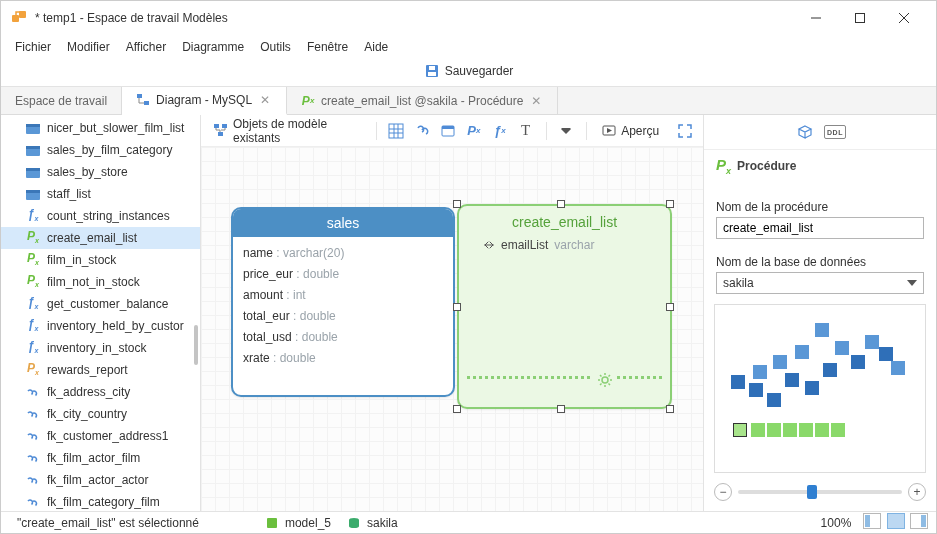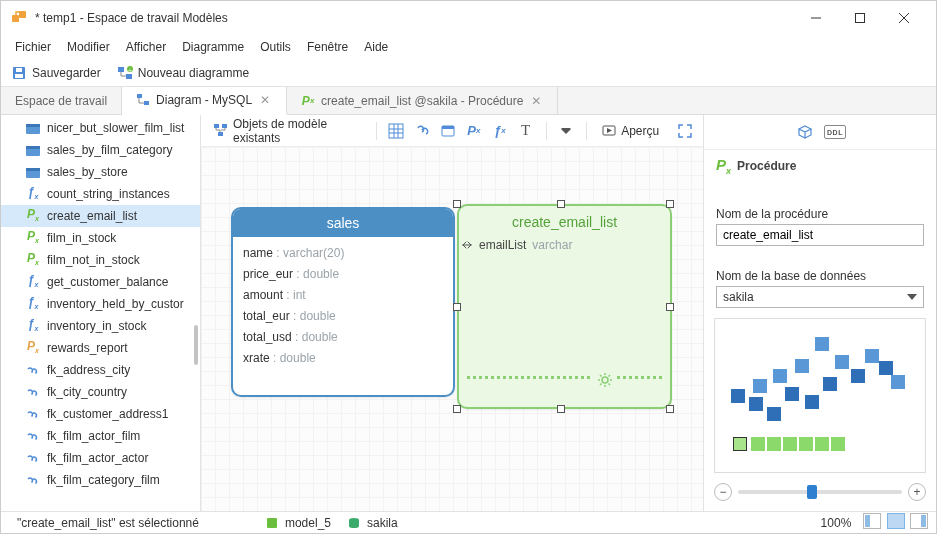--- a/index.html
+++ b/index.html
@@ -4,21 +4,21 @@
 <style>
   * { box-sizing: border-box; }
   body { margin:0; font-family: "Segoe UI", Tahoma, sans-serif; font-size:12px; color:#333; background:#fff; width:937px; height:534px; overflow:hidden; display:flex; flex-direction:column; border:1px solid #ccc;}
   .titlebar { height:34px; display:flex; align-items:center; padding:0 10px; }
   .titlebar .app-icon { width:18px; height:18px; margin-right:6px; display:flex; align-items:center; justify-content:center; }
   .titlebar .title { flex:1; font-size:12px; color:#333; }
   .titlebar .winbtns { display:flex; gap:0; }
   .winbtn { width:44px; height:30px; display:flex; align-items:center; justify-content:center; color:#333; }
   .menubar { height:24px; display:flex; align-items:center; padding:0 6px; gap:0; border-bottom:0; }
   .menubar .menuitem { padding:2px 8px; cursor:default; }
-  .toolbar { height:28px; display:flex; align-items:center; padding:2px 6px; gap:8px; border-bottom:1px solid #e3e3e3; }
+  .toolbar { height:28px; display:flex; align-items:center; padding:2px 6px; gap:8px; border-bottom:1px solid #e3e3e3;flex-direction:column; }
   .toolbtn { display:flex; align-items:center; gap:5px; padding:2px 4px; cursor:default; }
   .toolicon { width:16px; height:16px; display:flex; align-items:center; justify-content:center; }
   .tabstrip { height:28px; display:flex; align-items:stretch; background:#f4f4f4; border-bottom:1px solid #dcdcdc; }
   .tab { display:flex; align-items:center; gap:6px; padding:0 14px; border-right:1px solid #dcdcdc; font-size:12px; color:#666; background:#f4f4f4; cursor:default;}
   .tab.active { background:#fff; color:#333; border-bottom:2px solid #fff; margin-bottom:-1px; }
   .tab .tabicon { width:14px; height:14px; display:flex; align-items:center; justify-content:center; }
   .tab .close { width:14px; height:14px; display:flex; align-items:center; justify-content:center; color:#999; }
   .main { flex:1; display:flex; overflow:hidden; }
   .sidebar { width:200px; border-right:1px solid #e3e3e3; position:relative; overflow-y:auto; }
   .tree { padding:2px 0; }
@@ -36,31 +36,31 @@
     background-image: linear-gradient(#f2f2f2 1px, transparent 1px), linear-gradient(90deg, #f2f2f2 1px, transparent 1px);
     background-size: 14px 14px; overflow:hidden; }
   .entity { position:absolute; border-radius:10px; background:#fff; box-shadow:0 1px 2px rgba(0,0,0,.08); }
   .entity.table { top:60px; left:30px; width:224px; height:190px; border:2px solid #4c8fc5; }
   .entity.table .ehdr { background:#4c8fc5; color:#fff; text-align:center; padding:6px 0; font-size:14px; border-radius:8px 8px 0 0; }
   .entity.table .ebody { padding:6px 10px; font-size:12px; line-height:21px; color:#333; }
   .entity .col .cname { color:#333; }
   .entity .col .ctype { color:#9aa3aa; }
   .entity.proc { top:57px; left:256px; width:215px; height:205px; border:2px solid #8bcf75; background:#ebf8e4; }
   .entity.proc .ehdr { color:#55a23b; text-align:center; padding:8px 0 4px; font-size:14px; }
-  .entity.proc .ebody { padding:4px 0; font-size:12px; color:#444; }
+  .entity.proc .ebody { padding:4px 22px; font-size:12px; color:#444; }
   .entity.proc .param { display:flex; align-items:center; gap:6px; }
   .entity.proc .dashline { position:absolute; left:8px; right:8px; bottom:28px; border-top:3px dotted #8bcf75; height:0;}
   .entity.proc .gear { position:absolute; bottom:19px; left:50%; transform:translateX(28px); color:#8bcf75; background:#ebf8e4; padding:0 4px;}
   .selhandle { position:absolute; width:8px; height:8px; background:#fff; border:1px solid #555; }
   .right { width:232px; display:flex; flex-direction:column; overflow:hidden;}
   .right-top { padding:6px 10px; border-bottom:1px solid #eee; display:flex; justify-content:center; gap:8px; }
   .panel-title { display:flex; align-items:center; gap:6px; padding:6px 12px 4px; font-weight:bold; color:#444; }
   .panel-title .picon { color:#6bbf3e; font-style:italic; font-weight:bold; font-size:15px;}
   .form { padding:4px 12px; }
-  .form label { display:block; font-size:12px; color:#333; margin-top:23px; margin-bottom:3px; }
+  .form label { display:block; font-size:12px; color:#333; margin-top:16px; margin-bottom:3px; }
   .form input, .form .select { width:100%; padding:3px 6px; border:1px solid #b5b5b5; font-size:12px; height:22px; background:#fff; display:flex; align-items:center; justify-content:space-between;}
   .minimap { flex:1; margin:6px 10px 4px; border:1px solid #ddd; position:relative; background:#fff;}
   .mm-sq { position:absolute; width:14px; height:14px; }
   .zoombar { height:30px; display:flex; align-items:center; padding:4px 10px; gap:6px; margin-bottom:4px;}
   .zbtn { width:18px; height:18px; border:1px solid #bbb; border-radius:50%; display:flex; align-items:center; justify-content:center; font-size:12px; color:#555; background:#fff;}
   .slider { flex:1; height:4px; background:#ddd; position:relative; border-radius:2px;}
   .slider .knob { position:absolute; top:-5px; left:42%; width:10px; height:14px; background:#2f7fd1; border-radius:2px;}
   .statusbar { height:22px; border-top:1px solid #e3e3e3; display:flex; align-items:center; padding:0 8px; font-size:12px; background:#fff;}
   .statusbar .stsect { display:flex; align-items:center; gap:6px; padding:0 8px;}
   .statusbar .right-group{ margin-left:auto; display:flex; align-items:center; gap:10px;}
@@ -183,20 +183,29 @@
           <span>sales_by_film_category</span>
         </div>
         <div class="tree-item">
           <span class="ticon">
             <svg width="16" height="12">
               <rect x="1" y="1" width="14" height="10" rx="1" fill="#5a97d6"></rect>
               <rect x="1" y="1" width="14" height="3" fill="#3b77b8"></rect>
             </svg>
           </span>
           <span>sales_by_store</span>
+        </div>
+        <div class="tree-item">
+          <span class="ticon">
+            <svg width="16" height="12">
+              <rect x="1" y="1" width="14" height="10" rx="1" fill="#5a97d6"></rect>
+              <rect x="1" y="1" width="14" height="3" fill="#3b77b8"></rect>
+            </svg>
+          </span>
+          <span>staff_list</span>
         </div>
         <div class="tree-item">
           <span class="ticon">
             <span style="color:#4f8bd6;font-style:italic;font-weight:bold;font-size:12px;">ƒ<sub style="font-size:7px">x</sub></span>
           </span>
           <span>count_string_instances</span>
         </div>
         <div class="tree-item selected">
           <span class="ticon">
             <span style="color:#6bbf3e;font-style:italic;font-weight:bold;font-size:12px;">P<sub style="font-size:7px">x</sub></span>

